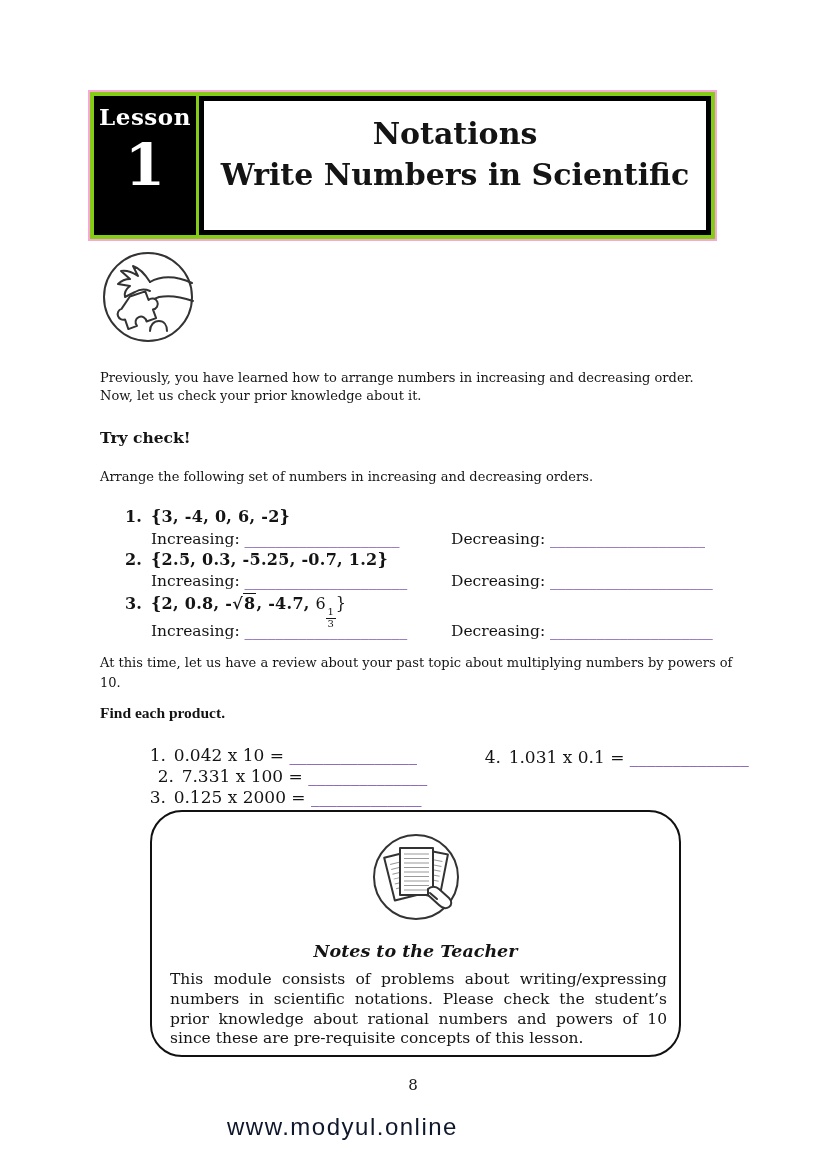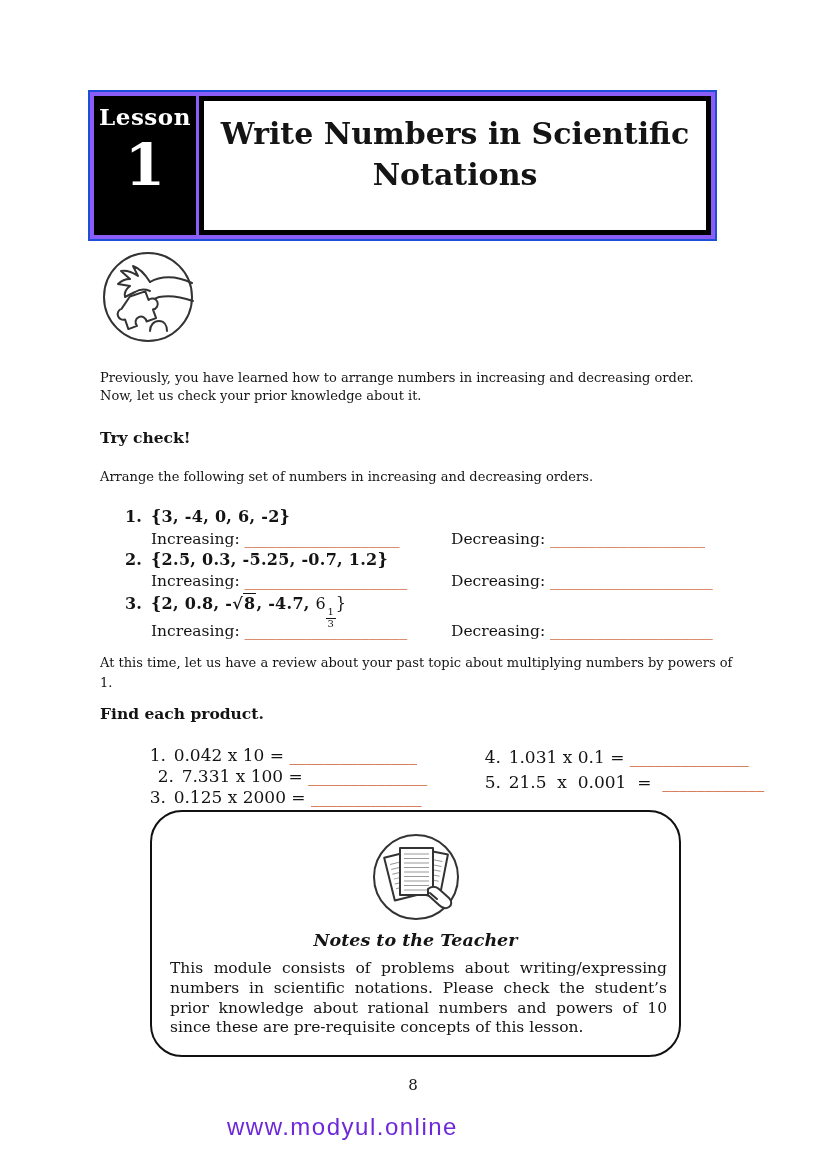--- a/index.html
+++ b/index.html
@@ -5,22 +5,22 @@
   html,body { margin:0; padding:0; background:#ffffff; }
   .page {
     position:relative; width:826px; height:1169px; background:#fff;
     font-family:"DejaVu Serif","Liberation Serif",serif; color:#141414;
     overflow:hidden;
   }
 
   
   .header {
     position:absolute; left:88px; top:90px; width:629px; height:151px;
-    border:2px solid #1d4ed8; box-sizing:border-box;
-    display:flex; padding:4px; gap:3px; background:#8b5cf6;
+    border:2px solid #f9a8d4; box-sizing:border-box;
+    display:flex; padding:4px; gap:3px; background:#84cc16;
   }
   .lesson-box {
     width:102px; background:#000; color:#fff; text-align:center;
     display:flex; flex-direction:column; align-items:center; flex:none;
   }
   .lesson-label { font-size:23px; font-weight:bold; margin-top:7px; letter-spacing:0.5px; }
   .lesson-number { font-size:58px; font-weight:bold; line-height:1; margin-top:6px; }
   .title-box {
     flex:1; border:5px solid #000; box-sizing:border-box; background:#fff;
     display:flex; flex-direction:column; align-items:center; justify-content:center;
@@ -34,77 +34,77 @@
     position:absolute; left:219px; top:269px;
     font-size:28px; font-weight:bold; font-style:italic; letter-spacing:0.5px;
   }
 
   
   .para { position:absolute; margin:0; font-size:13px; line-height:1.42; }
   .p1 { left:100px; top:369px; width:628px; }
   .try-this { position:absolute; left:100px; top:428px; font-size:15.5px; font-weight:bold; }
   .instruction { left:100px; top:468px; width:628px; }
   .review { left:100px; top:653px; width:636px; line-height:1.55; }
-  .find-product { position:absolute; left:100px; top:704px; font-size:15.5px; font-weight:bold; }
+  .find-product { position:absolute; left:100px; top:704px; font-size:15.5px; font-weight:bold;font-family:Liberation Serif, serif; }
 
   
   .arr-row { position:absolute; left:125px; width:600px; font-size:15.5px; }
   .arr-num { display:inline-block; width:26px; font-weight:bold; font-size:16px; }
   .arr-set { font-weight:bold; font-size:16px; letter-spacing:0.3px; }
   .blank-row { padding-left:26px; box-sizing:border-box; }
-  .blank { letter-spacing:0; color:#c2410c; }
+  .blank { letter-spacing:0; color:#4c1d95; }
   .dec-group { position:absolute; left:326px; top:0; }
   .sqrt-rad { border-top:1.7px solid #141414; padding:0 1px; }
   .normal-wt { font-weight:normal; }
   .mixed-frac { display:inline-flex; flex-direction:column; text-align:center;
     font-size:10px; line-height:1.05; vertical-align:-6px; font-weight:normal; }
   .mixed-frac .fnum { border-bottom:1px solid #141414; padding:0 1.5px; }
 
   
   .prod-row { position:absolute; font-size:17px; white-space:pre; }
   .prod-num { display:inline-block; width:24px; }
 
   
   .notes-box {
     position:absolute; left:150px; top:810px; width:531px; height:247px;
     border:2px solid #111; border-radius:32px; box-sizing:border-box;
     display:flex; flex-direction:column; align-items:center;
   }
   .notes-icon { width:88px; height:88px; margin-top:21px; }
-  .notes-heading { font-size:17.5px; font-weight:bold; font-style:italic; margin-top:9px; }
+  .notes-heading { font-size:17.5px; font-weight:bold; font-style:italic; margin-top:20px; }
   .notes-body {
     margin:9px 12px 0 18px; font-size:15.5px; line-height:1.28;
     text-align:justify;
   }
 
   
   .page-number { position:absolute; left:0; top:1076px; width:826px; text-align:center; font-size:15px; }
   .watermark {
     position:absolute; left:0; top:1113px; width:685px; text-align:center;
     font-family:"Liberation Sans","DejaVu Sans",sans-serif;
-    font-size:24px; color:#6d28d9; letter-spacing:1.5px;
+    font-size:24px; color:#0f172a; letter-spacing:1.5px;
   }
 
   svg .ln { stroke:#333; stroke-width:2; fill:none; stroke-linecap:round; stroke-linejoin:round; }
   svg .fillw { fill:#fff; stroke:#333; stroke-width:2; stroke-linejoin:round; }
   svg .thin { stroke:#999; stroke-width:1; }
 </style>
 </head>
 <body>
 
 <div class="page">
 
   <div class="header">
     <div class="lesson-box">
       <div class="lesson-label">Lesson</div>
       <div class="lesson-number">1</div>
     </div>
     <div class="title-box">
+      <div class="title-line">Notations</div>
       <div class="title-line">Write Numbers in Scientific</div>
-      <div class="title-line">Notations</div>
     </div>
   </div>
 
   <div class="whats-in-icon">
     <svg viewBox="0 0 93 93" width="93" height="93">
       <circle cx="46" cy="46" r="44" class="fillw"></circle>
       <path class="ln" d="M90,32 C73,24 58,25 48,31"></path>
       <path class="ln" d="M91,50 C77,45 67,44 57,46 C50,48 46,52 45,57"></path>
       <path class="ln" d="M48,31 C43,23 37,17 31,15 L36,25 C30,21 24,19 19,20 L28,28 C23,28 19,30 16,33 L28,35 C24,38 22,42 23,46 L33,41 C38,38 43,38 48,40"></path>
       <path class="fillw" d="M30,44 l16,-3 2,9 a5.5,5.5 0 1 1 3,10 l2,9 -10,2 a5.5,5.5 0 1 0 -10,3 l-9,2 -2,-10 a5.5,5.5 0 1 1 -2,-11 z" transform="rotate(-8 40 60)"></path>
@@ -148,38 +148,35 @@
   </div>
   <div class="arr-row blank-row" style="top:622px">
     <span>Increasing:</span>
     <span class="blank">_____________________</span>
     <span class="dec-group">
       <span>Decreasing:</span>
       <span class="blank">_____________________</span>
     </span>
   </div>
 
-  <p class="para review">At this time, let us have a review about your past topic about multiplying numbers by powers of 1.</p>
+  <p class="para review">At this time, let us have a review about your past topic about multiplying numbers by powers of 10.</p>
   <div class="find-product">Find each product.</div>
 
   <div class="prod-row" style="left:128px; top:725px">
     <span class="prod-num">1.</span><span>0.042 x 10 = </span><span class="blank">_______________</span>
   </div>
   <div class="prod-row" style="left:136px; top:746px">
     <span class="prod-num">2.</span><span>7.331 x 100 = </span><span class="blank">______________</span>
   </div>
   <div class="prod-row" style="left:128px; top:767px">
     <span class="prod-num">3.</span><span>0.125 x 2000 = </span><span class="blank">_____________</span>
   </div>
 
   <div class="prod-row" style="left:463px; top:727px">
     <span class="prod-num">4.</span><span>1.031 x 0.1 = </span><span class="blank">______________</span>
-  </div>
-  <div class="prod-row" style="left:463px; top:752px">
-    <span class="prod-num">5.</span><span>21.5  x  0.001  =  </span><span class="blank">____________</span>
   </div>
 
   <div class="notes-box">
     <div class="notes-icon">
       <svg viewBox="0 0 88 88" width="88" height="88">
         <circle cx="44" cy="44" r="42" class="fillw"></circle>
         <g transform="rotate(-14 34 42)">
           <rect x="17" y="20" width="32" height="44" class="fillw" stroke-width="1.6"></rect>
           <line class="thin" x1="21" y1="28" x2="45" y2="28"></line>
             <line class="thin" x1="21" y1="33" x2="45" y2="33"></line>

